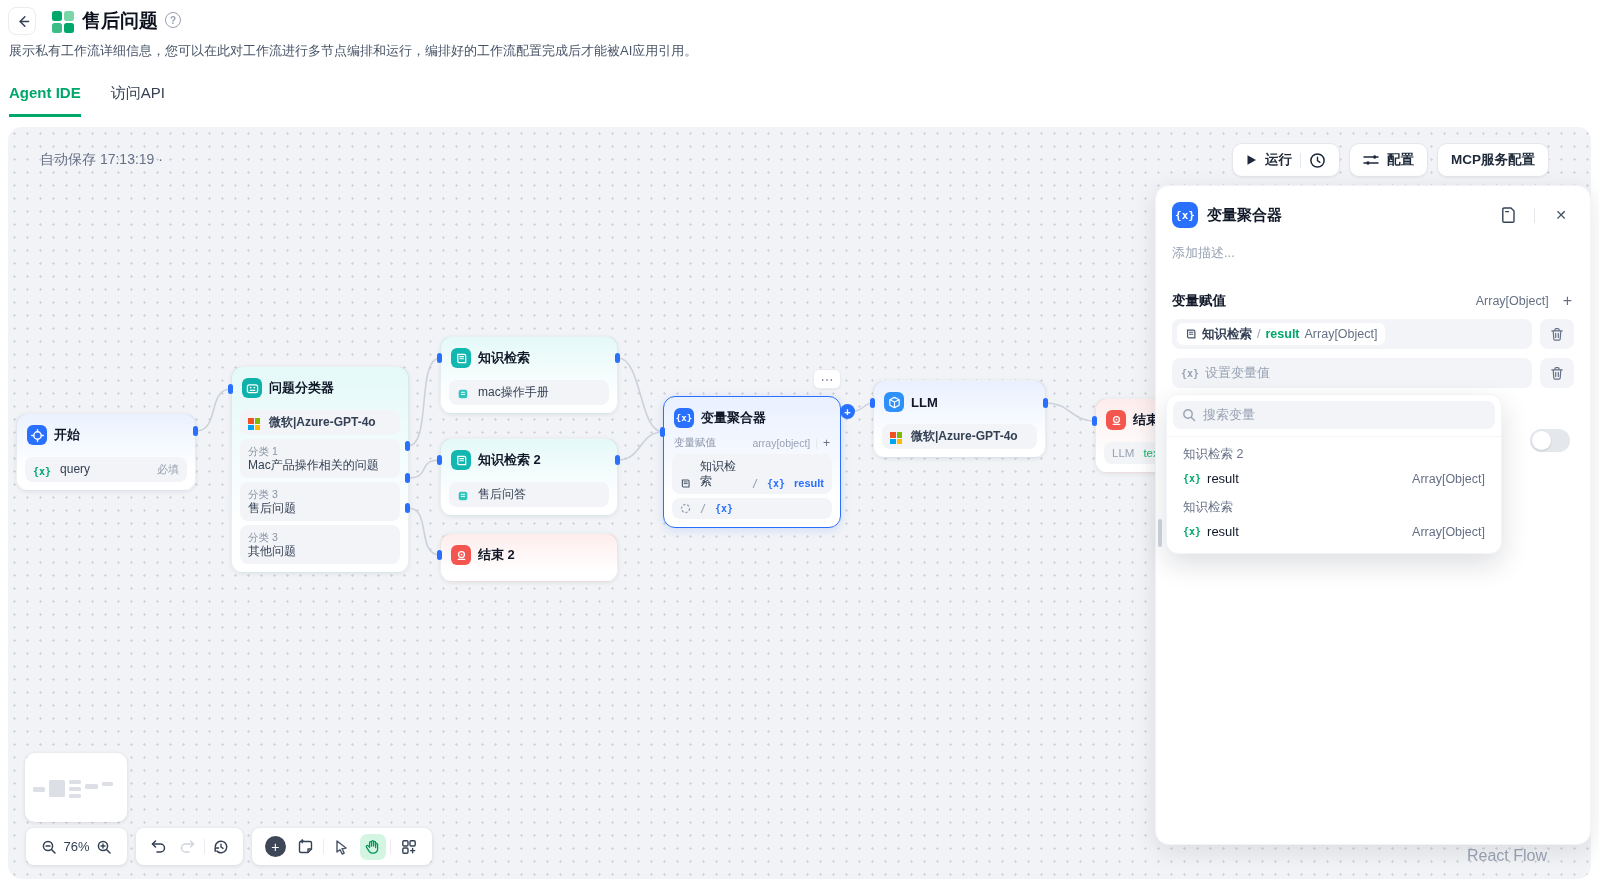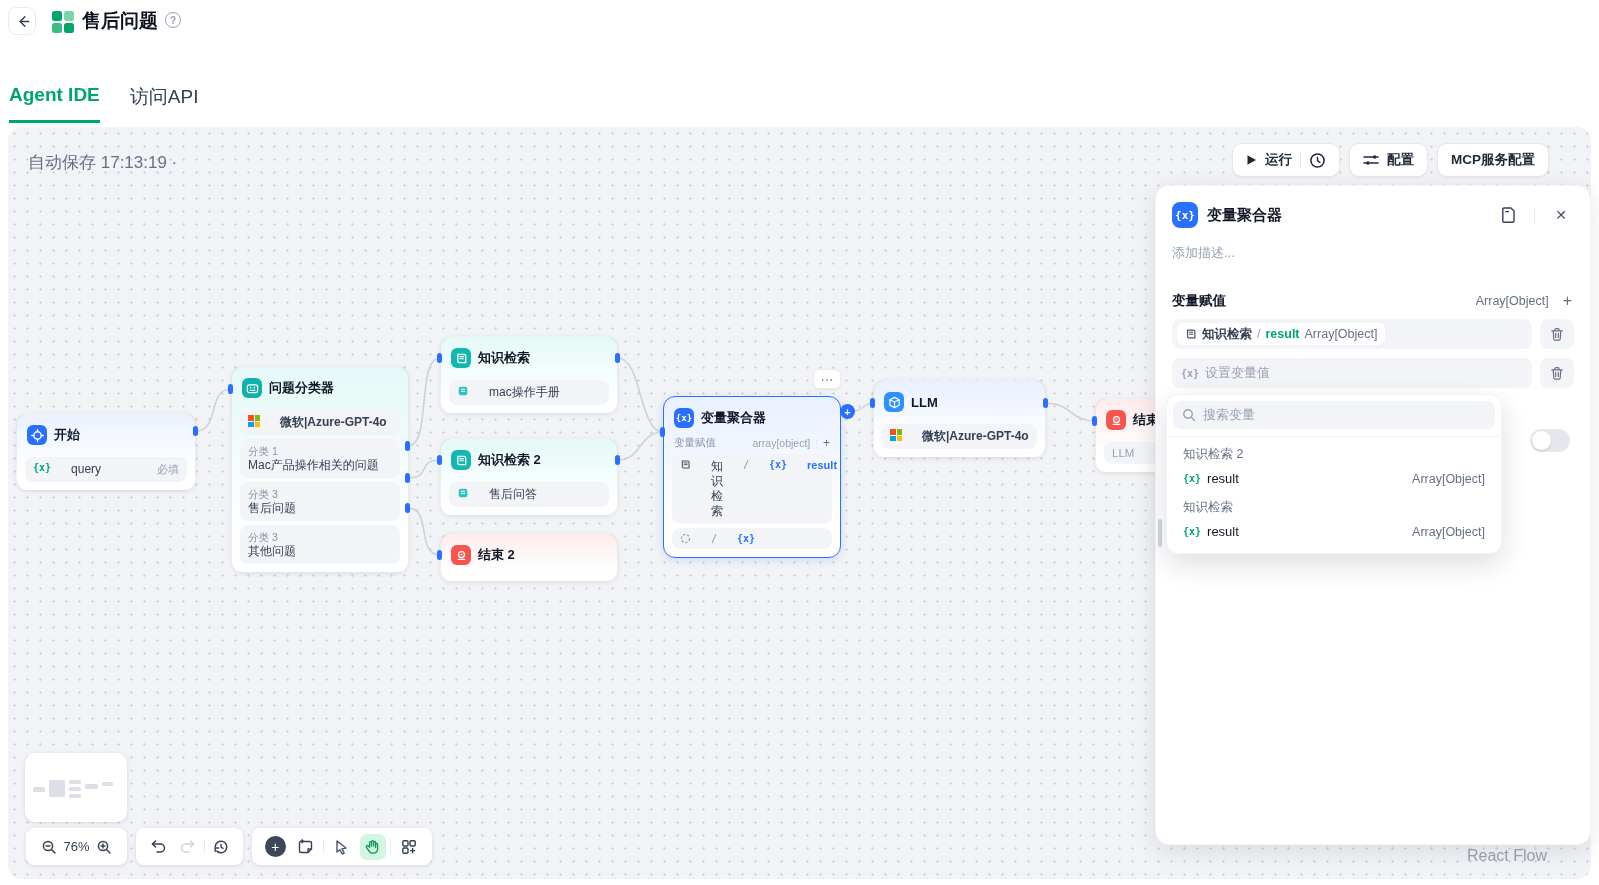--- a/index.html
+++ b/index.html
@@ -8,41 +8,41 @@
 
 
 .topbar{position:absolute;inset:0 0 auto 0;height:127px;background:#fff}
 .back-btn{position:absolute;left:8px;top:7px;width:28px;height:28px;border:1px solid #eaecf0;border-radius:8px;background:#fff;display:flex;align-items:center;justify-content:center;cursor:pointer}
 .app-icon{position:absolute;left:52px;top:11px;width:22px;height:22px;display:grid;grid-template-columns:10px 10px;grid-template-rows:10px 10px;gap:2px}
 .app-icon span{border-radius:2.5px}
 .page-title{position:absolute;left:82px;top:8px;font-size:19px;font-weight:bold;color:#0c111d}
 .help-badge{position:absolute;left:165px;top:12px;width:16px;height:16px;border:1.5px solid #98a2b3;color:#98a2b3;border-radius:50%;font-size:10px;font-weight:bold;display:flex;align-items:center;justify-content:center}
 .subtitle{position:absolute;left:9px;top:42px;font-size:13px;color:#475467}
 .tabs{position:absolute;left:9px;top:84px;display:flex;gap:30px}
-.tab{font-size:19px;color:#344054;padding-bottom:13px;cursor:pointer}
+.tab{font-size:15px;color:#344054;padding-bottom:13px;cursor:pointer}
 .tab.active{color:#00a76b;font-weight:bold;border-bottom:3px solid #00a76b}
 
 
 .canvas{position:absolute;left:8px;top:127px;width:1583px;height:752px;border-radius:14px;background-color:#f2f3f6;background-image:radial-gradient(#d2d5db 1px,transparent 1.2px);background-size:13px 13px;overflow:hidden}
-.autosave{position:absolute;left:20px;top:24px;font-size:17px;color:#667085}
+.autosave{position:absolute;left:32px;top:24px;font-size:14px;color:#667085}
 .canvas-toolbar{position:absolute;right:42px;top:16px;display:flex;gap:9px}
 .ct-btn{height:34px;background:#fff;border:1px solid #e4e7ec;border-radius:10px;box-shadow:0 1px 2px rgba(16,24,40,.06);display:flex;align-items:center;gap:8px;padding:0 13px;font-size:13.5px;font-weight:bold;color:#1d2939;cursor:pointer}
 .ct-div{width:1px;height:15px;background:#e4e7ec}
 
 
 .node{position:absolute;background:#fff;border:1px solid rgba(16,24,40,.07);border-radius:12px;box-shadow:0 1px 4px rgba(16,24,40,.08);padding:8px}
 .n-start{background:linear-gradient(180deg,#eaf2ff 0%,#fff 75%)}
 .n-teal{background:linear-gradient(180deg,#e4f9f8 0%,#fff 80%)}
 .n-red{background:linear-gradient(180deg,#feecec 0%,#fff 80%)}
 .n-blue{background:linear-gradient(180deg,#e9f0ff 0%,#fff 80%)}
 .n-selected{border:1.8px solid #2970ff;box-shadow:0 2px 10px rgba(41,112,255,.18)}
 .node-head{display:flex;align-items:center;gap:7px;padding:3px 2px 8px}
 .node-icon{width:20px;height:20px;border-radius:6px;display:flex;align-items:center;justify-content:center;color:#fff;flex:none}
 .node-title{font-size:13px;font-weight:bold;color:#101828;white-space:nowrap}
-.pill{background:#f2f4f7;border-radius:8px;padding:5px 8px;font-size:12px;color:#344054;display:flex;align-items:flex-start;gap:20px;margin-top:4px}
+.pill{background:#f2f4f7;border-radius:8px;padding:5px 8px;font-size:12px;color:#344054;display:flex;align-items:flex-end;gap:9px;margin-top:4px}
 .pill .spacer{flex:1}
 .pill-2line{display:block}
 .pill-label{font-size:10.5px;color:#8a94a6;display:block;line-height:14px}
 .pill-text{font-size:12px;color:#344054;line-height:15px}
 .muted{font-size:11px;color:#98a2b3}
 .vx{font-size:10px;font-weight:bold;font-family:"DejaVu Sans Mono",monospace}
 .vx.green{color:#00a76b}.vx.blue{color:#2970ff}.vx.gray{color:#98a2b3}
 .ms-logo{width:12px;height:12px;display:grid;grid-template-columns:5.5px 5.5px;grid-template-rows:5.5px 5.5px;gap:1px;flex:none}
 .node-sub{display:flex;align-items:center;padding:0 2px 2px;font-size:10.5px;color:#8a94a6}
 .node-sub .spacer{flex:1}
@@ -115,20 +115,21 @@
     </span>
   </button>
   <span class="app-icon">
     <span style="background:#00a76b"></span>
       <span style="background:#7ad6a9"></span>
     <span style="background:#3dbd85"></span>
       <span style="background:#00a76b"></span>
   </span>
   <h1 class="page-title">售后问题</h1>
   <span class="help-badge">?</span>
+  <p class="subtitle">展示私有工作流详细信息，您可以在此对工作流进行多节点编排和运行，编排好的工作流配置完成后才能被AI应用引用。</p>
   <nav class="tabs">
     <div class="tab active">Agent IDE</div>
     <div class="tab">访问API</div>
   </nav>
 </header>
 
 <div class="canvas">
 
   <svg class="edges" width="1583" height="752">
     <path d="M188 304 C 212 304, 199 262, 223 262" stroke="#ccd2dc" stroke-width="1.6" fill="none"></path>

